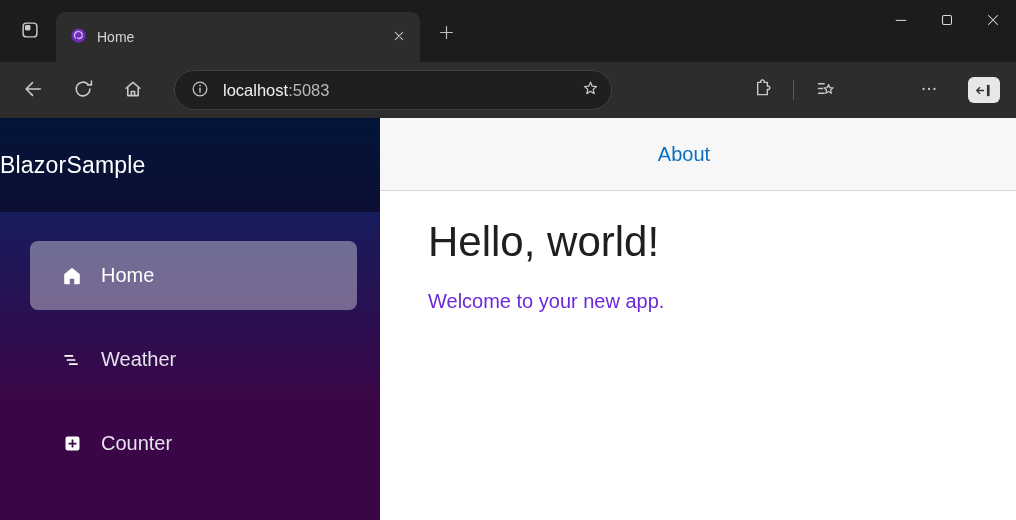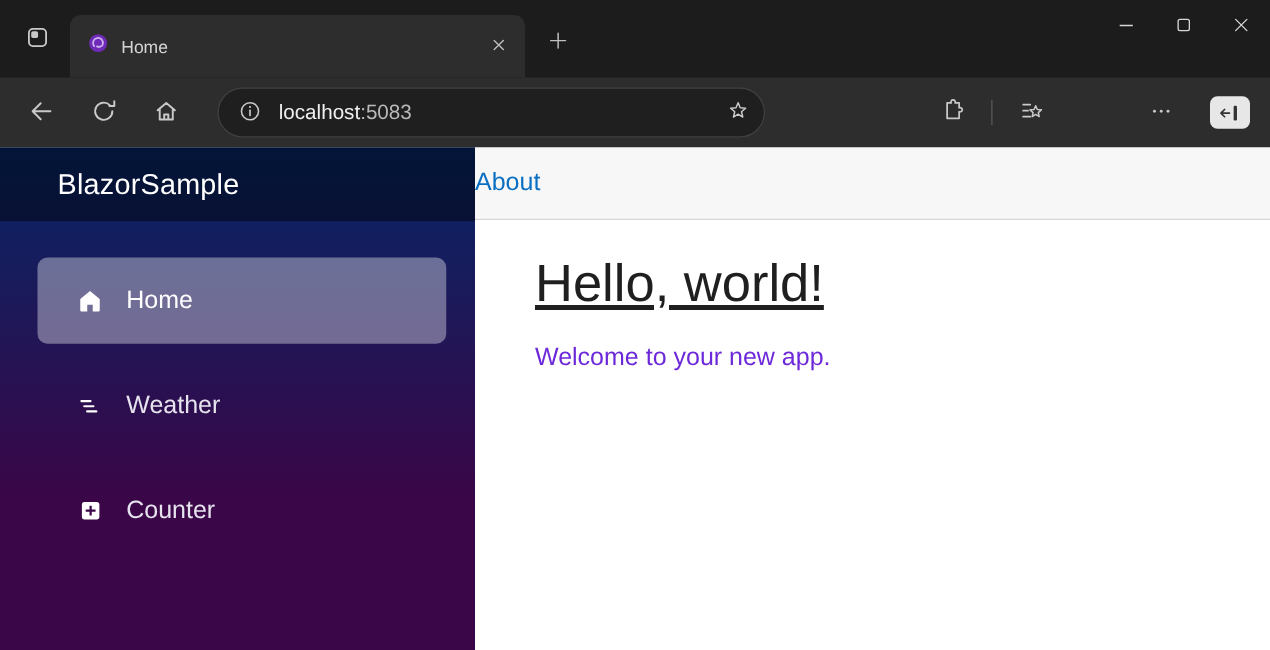--- a/index.html
+++ b/index.html
@@ -30,31 +30,31 @@
   .url .port { color: #b9b9b9; }
   .toolbar-right { margin-left: auto; display: flex; align-items: center; }
   .v-divider { width: 1px; height: 20px; background: #5a5a5a; margin: 0 10px; }
   .right-gap { width: 62px; }
   .sidebar-toggle { width: 44px; height: 40px; border: none; background: transparent; display: flex; align-items: center; justify-content: center; padding: 0; margin-left: 12px; }
   .sidebar-pill { width: 32px; height: 26px; background: #e7e7e7; border-radius: 6px; display: flex; align-items: center; justify-content: center; }
 
   
   .page { flex: 1; display: flex; background: #ffffff; min-height: 0; }
   .sidebar { width: 380px; flex-shrink: 0; background-image: linear-gradient(180deg, rgb(5,39,103) 0%, #3a0647 70%); }
-  .brand-row { height: 59px; background: rgba(0,0,0,0.45); display: flex; align-items: center; padding-left: 46px; }
+  .brand-row { height: 94px; background: rgba(0,0,0,0.45); display: flex; align-items: center; }
   .brand { color: #ffffff; font-size: 23px; text-decoration: none; letter-spacing: 0.2px; }
   .nav { margin: 29px 23px 0 30px; display: flex; flex-direction: column; }
   .nav-item { height: 69px; display: flex; align-items: center; padding-left: 30px; border-radius: 8px; margin-bottom: 15px; color: #e6e3ee; font-size: 20px; text-decoration: none; }
   .nav-item.active { background: rgba(255,255,255,0.37); color: #ffffff; }
   .nav-icon { width: 24px; height: 24px; margin-right: 17px; display: flex; align-items: center; justify-content: center; }
   .main { flex: 1; display: flex; flex-direction: column; min-width: 0; }
-  .top-row { height: 58px; flex-shrink: 0; background: #f7f7f7; border-bottom: 1px solid #d6d5d5; display: flex; align-items: center; justify-content: flex-start; padding-right: 28px; }
+  .top-row { height: 73px; flex-shrink: 0; background: #f7f7f7; border-bottom: 1px solid #d6d5d5; display: flex; align-items: center; justify-content: center; padding-right: 28px; }
   .about-link { color: #0a6fc2; font-size: 20px; text-decoration: none; }
   .content { padding: 27px 20px 0 48px; }
-  .content h1 { margin: 0 0 24px 0; font-size: 42px; font-weight: 400; color: #1f1f1f; text-decoration: underline; }
+  .content h1 { margin: 0 0 24px 0; font-size: 42px; font-weight: 400; color: #1f1f1f; }
   .content p { margin: 0; font-size: 20px; color: #6d28d9; }
 </style>
 </head>
 <body>
 
 <div class="window">
 
   <div class="titlebar">
     <button class="tab-actions">
       <span>

